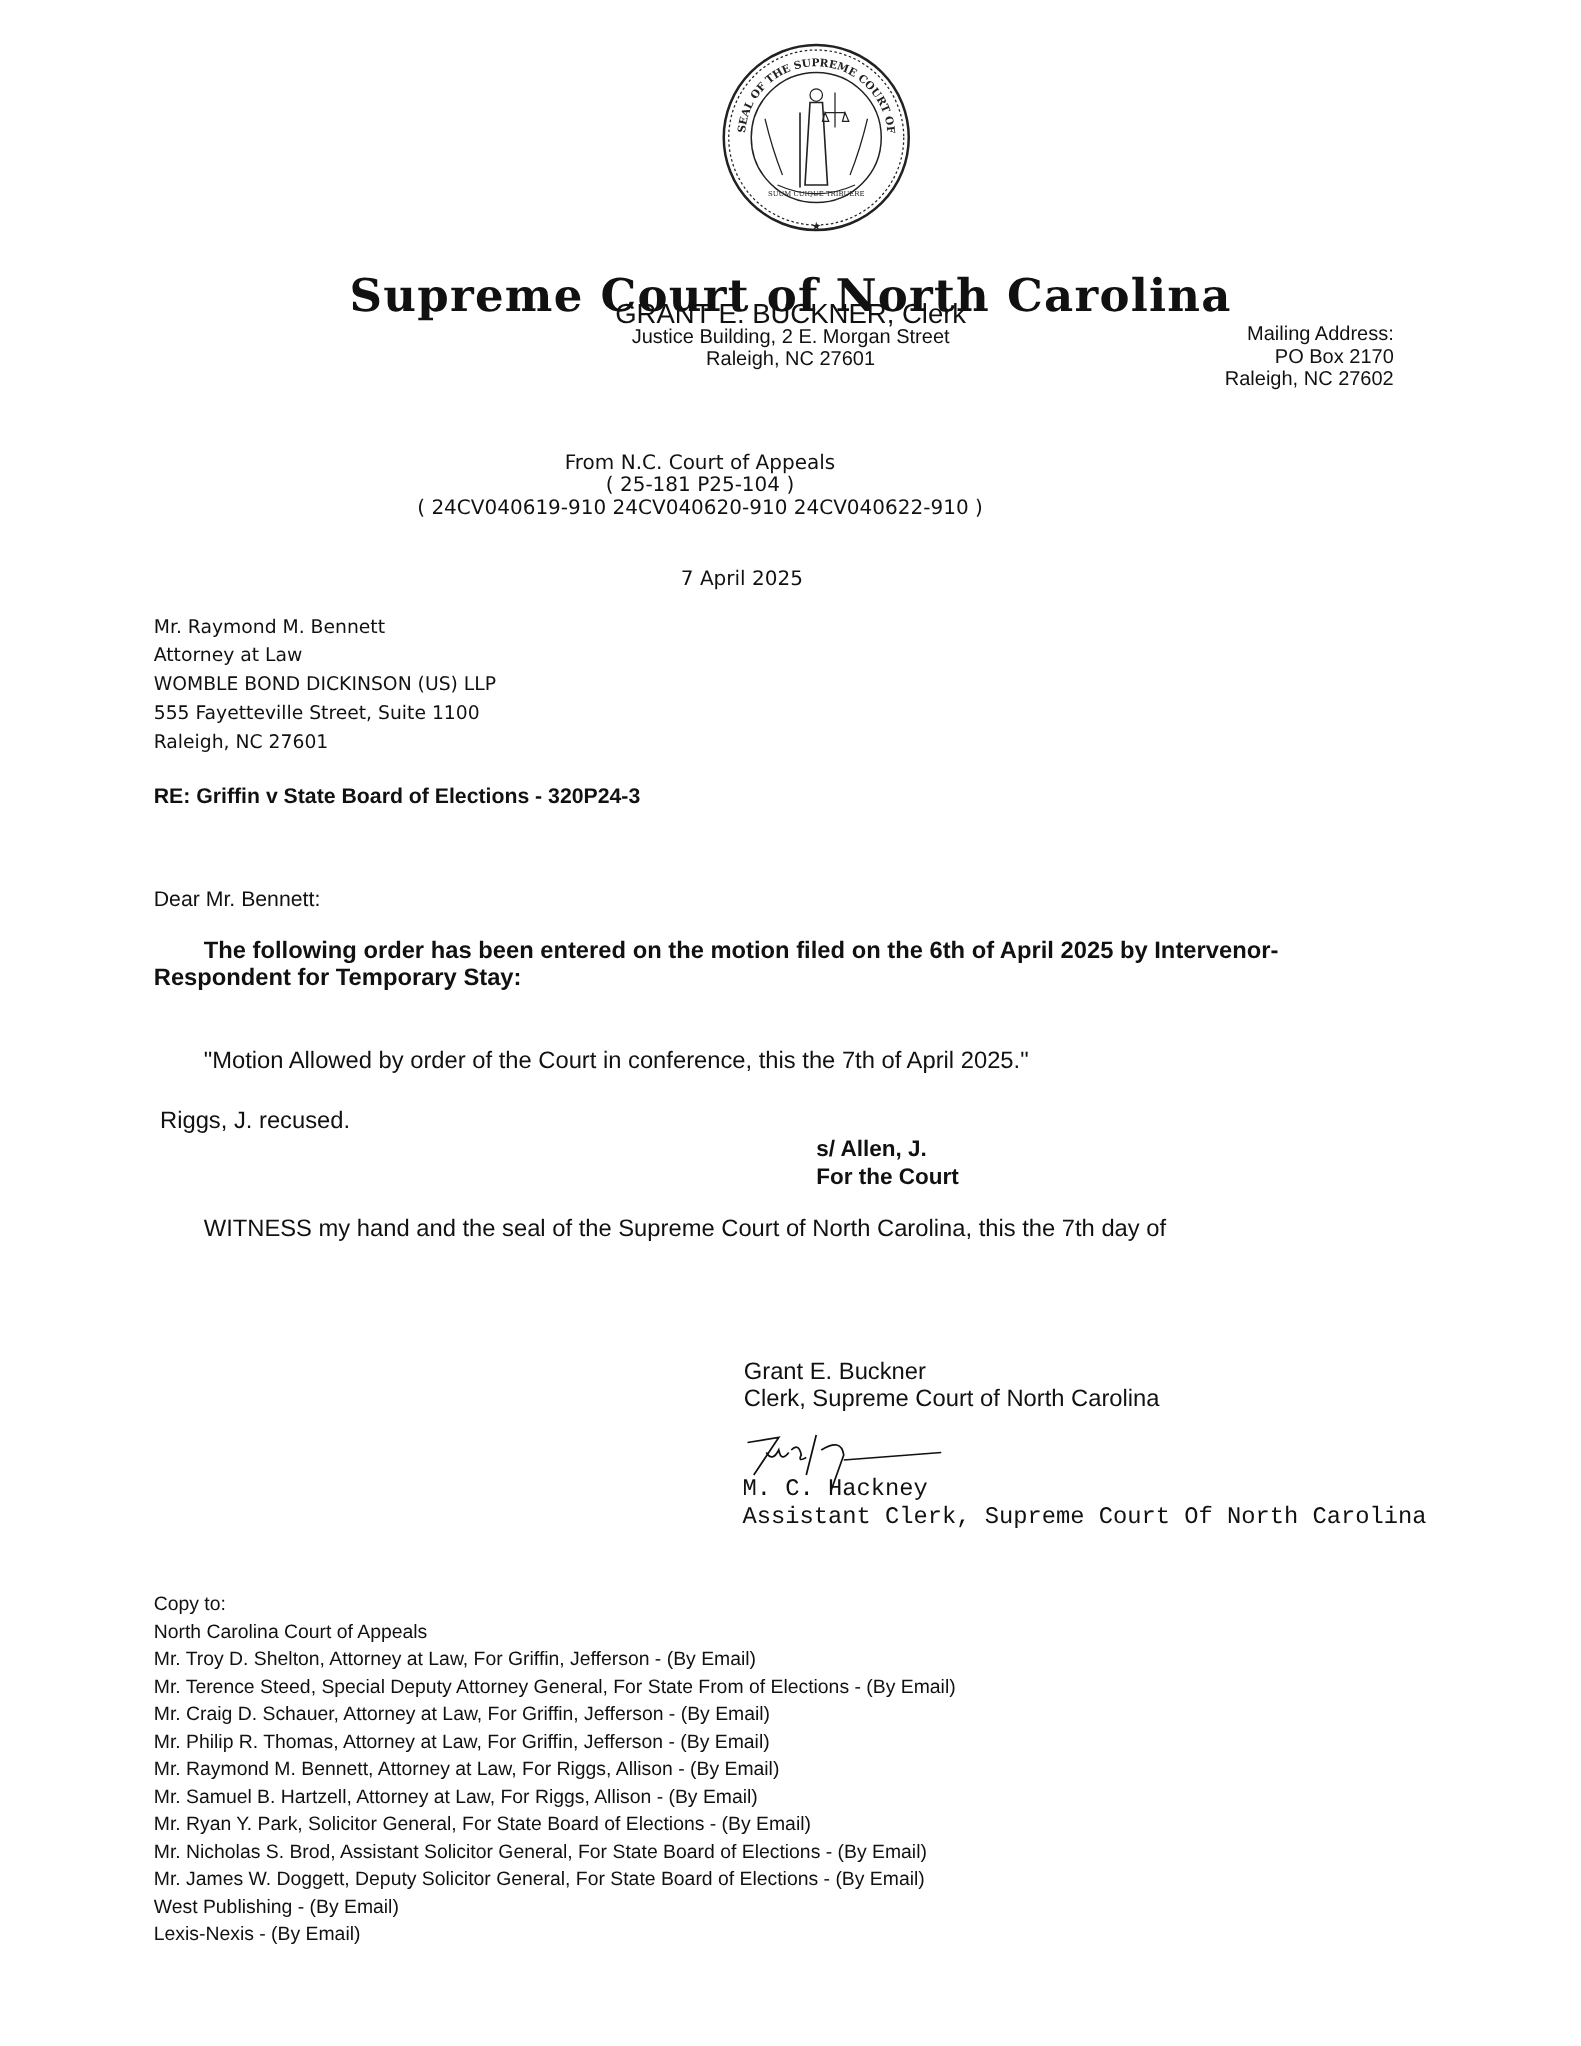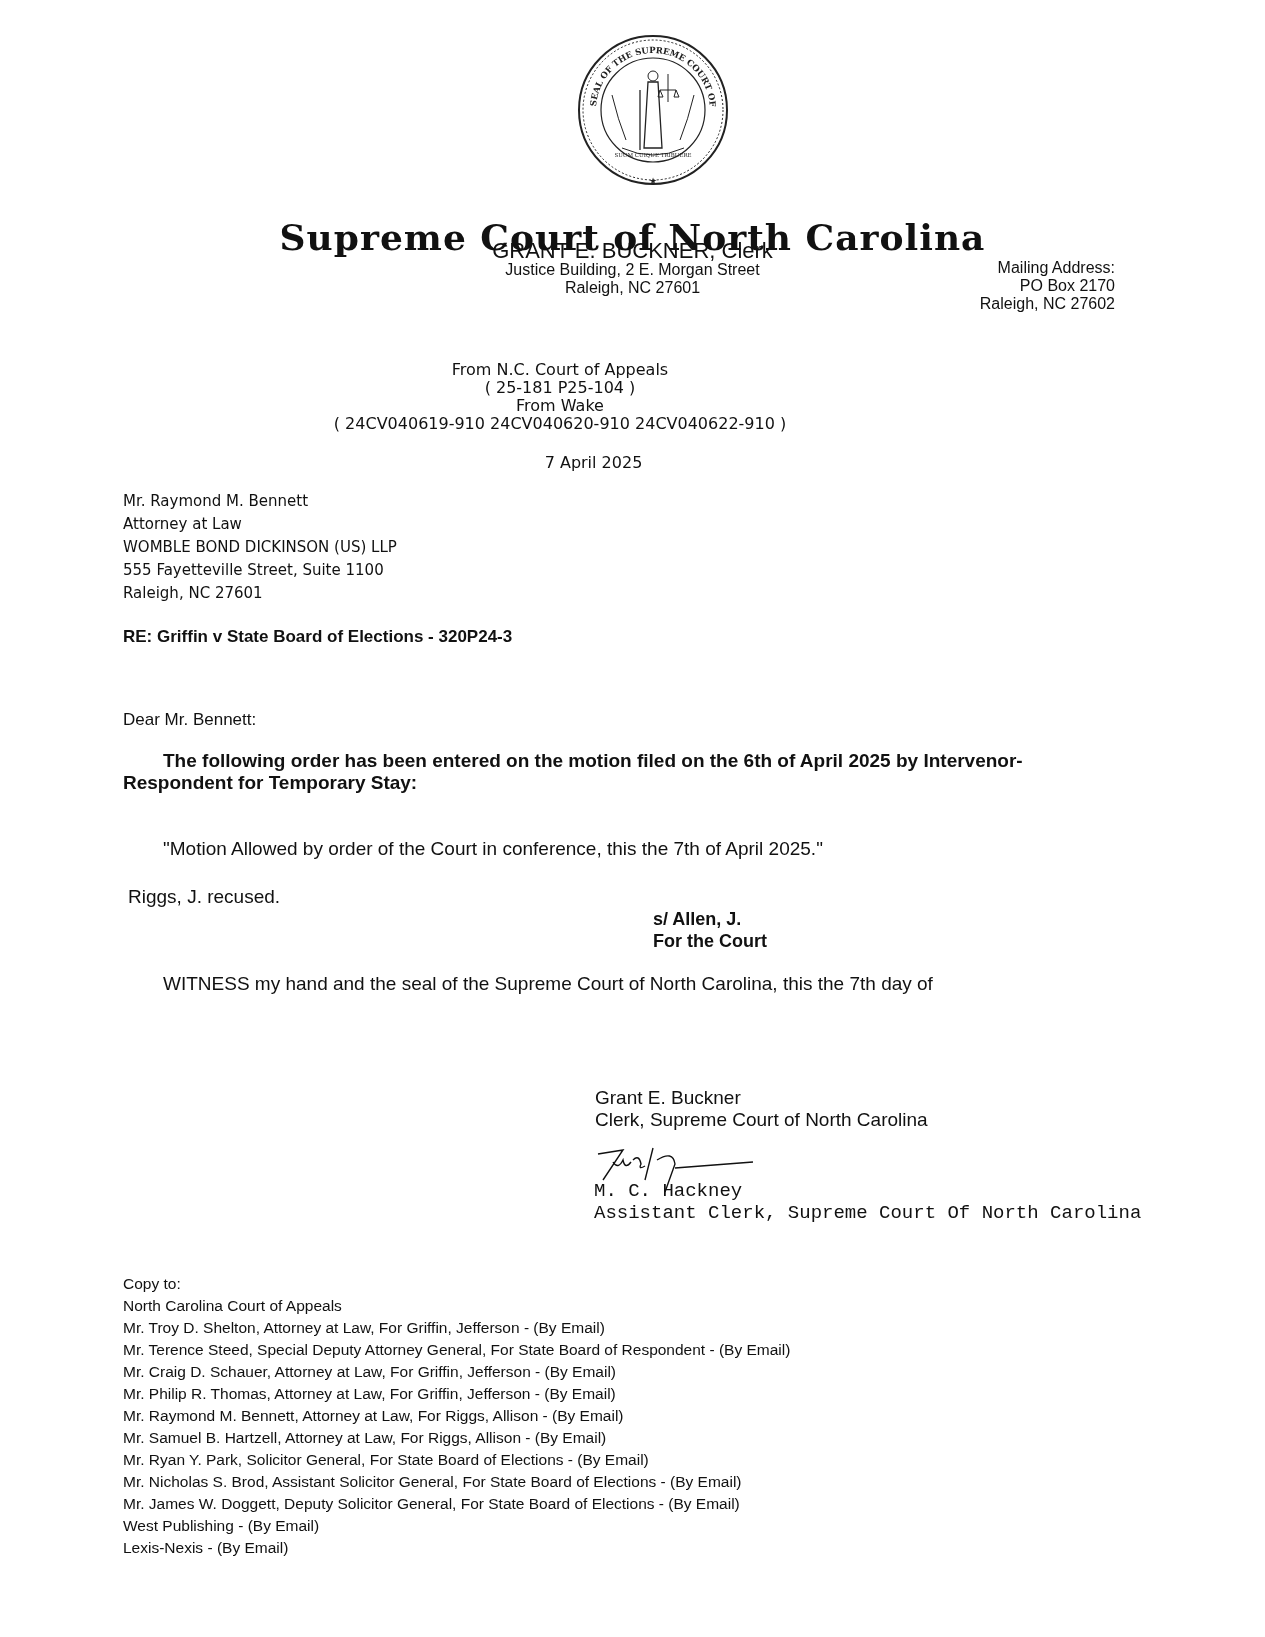--- a/index.html
+++ b/index.html
@@ -63,21 +63,20 @@
 </div>
 <div id="mailing" class="abs">
   <div>Mailing Address:</div>
   <div>PO Box 2170</div>
   <div>Raleigh, NC 27602</div>
 </div>
 
 <div id="from-block" class="abs mono">
   <div>From N.C. Court of Appeals</div>
   <div>( 25-181 P25-104 )</div>
-  <div>From Wake</div>
   <div>( 24CV040619-910 24CV040620-910 24CV040622-910 )</div>
 </div>
 <div id="date" class="abs mono">7 April 2025</div>
 
 <div id="recipient" class="abs mono">
   <div>Mr. Raymond M. Bennett</div>
   <div>Attorney at Law</div>
   <div>WOMBLE BOND DICKINSON (US) LLP</div>
   <div>555 Fayetteville Street, Suite 1100</div>
   <div>Raleigh, NC 27601</div>
@@ -111,21 +110,21 @@
 </div>
 <div id="asst-sig" class="abs">
   <div>M. C. Hackney</div>
   <div>Assistant Clerk, Supreme Court Of North Carolina</div>
 </div>
 
 <div id="copy" class="abs">
   <div>Copy to:</div>
   <div>North Carolina Court of Appeals</div>
   <div>Mr. Troy D. Shelton, Attorney at Law, For Griffin, Jefferson - (By Email)</div>
-  <div>Mr. Terence Steed, Special Deputy Attorney General, For State Board of Respondent - (By Email)</div>
+  <div>Mr. Terence Steed, Special Deputy Attorney General, For State From of Elections - (By Email)</div>
   <div>Mr. Craig D. Schauer, Attorney at Law, For Griffin, Jefferson - (By Email)</div>
   <div>Mr. Philip R. Thomas, Attorney at Law, For Griffin, Jefferson - (By Email)</div>
   <div>Mr. Raymond M. Bennett, Attorney at Law, For Riggs, Allison - (By Email)</div>
   <div>Mr. Samuel B. Hartzell, Attorney at Law, For Riggs, Allison - (By Email)</div>
   <div>Mr. Ryan Y. Park, Solicitor General, For State Board of Elections - (By Email)</div>
   <div>Mr. Nicholas S. Brod, Assistant Solicitor General, For State Board of Elections - (By Email)</div>
   <div>Mr. James W. Doggett, Deputy Solicitor General, For State Board of Elections - (By Email)</div>
   <div>West Publishing - (By Email)</div>
   <div>Lexis-Nexis - (By Email)</div>
 </div>

